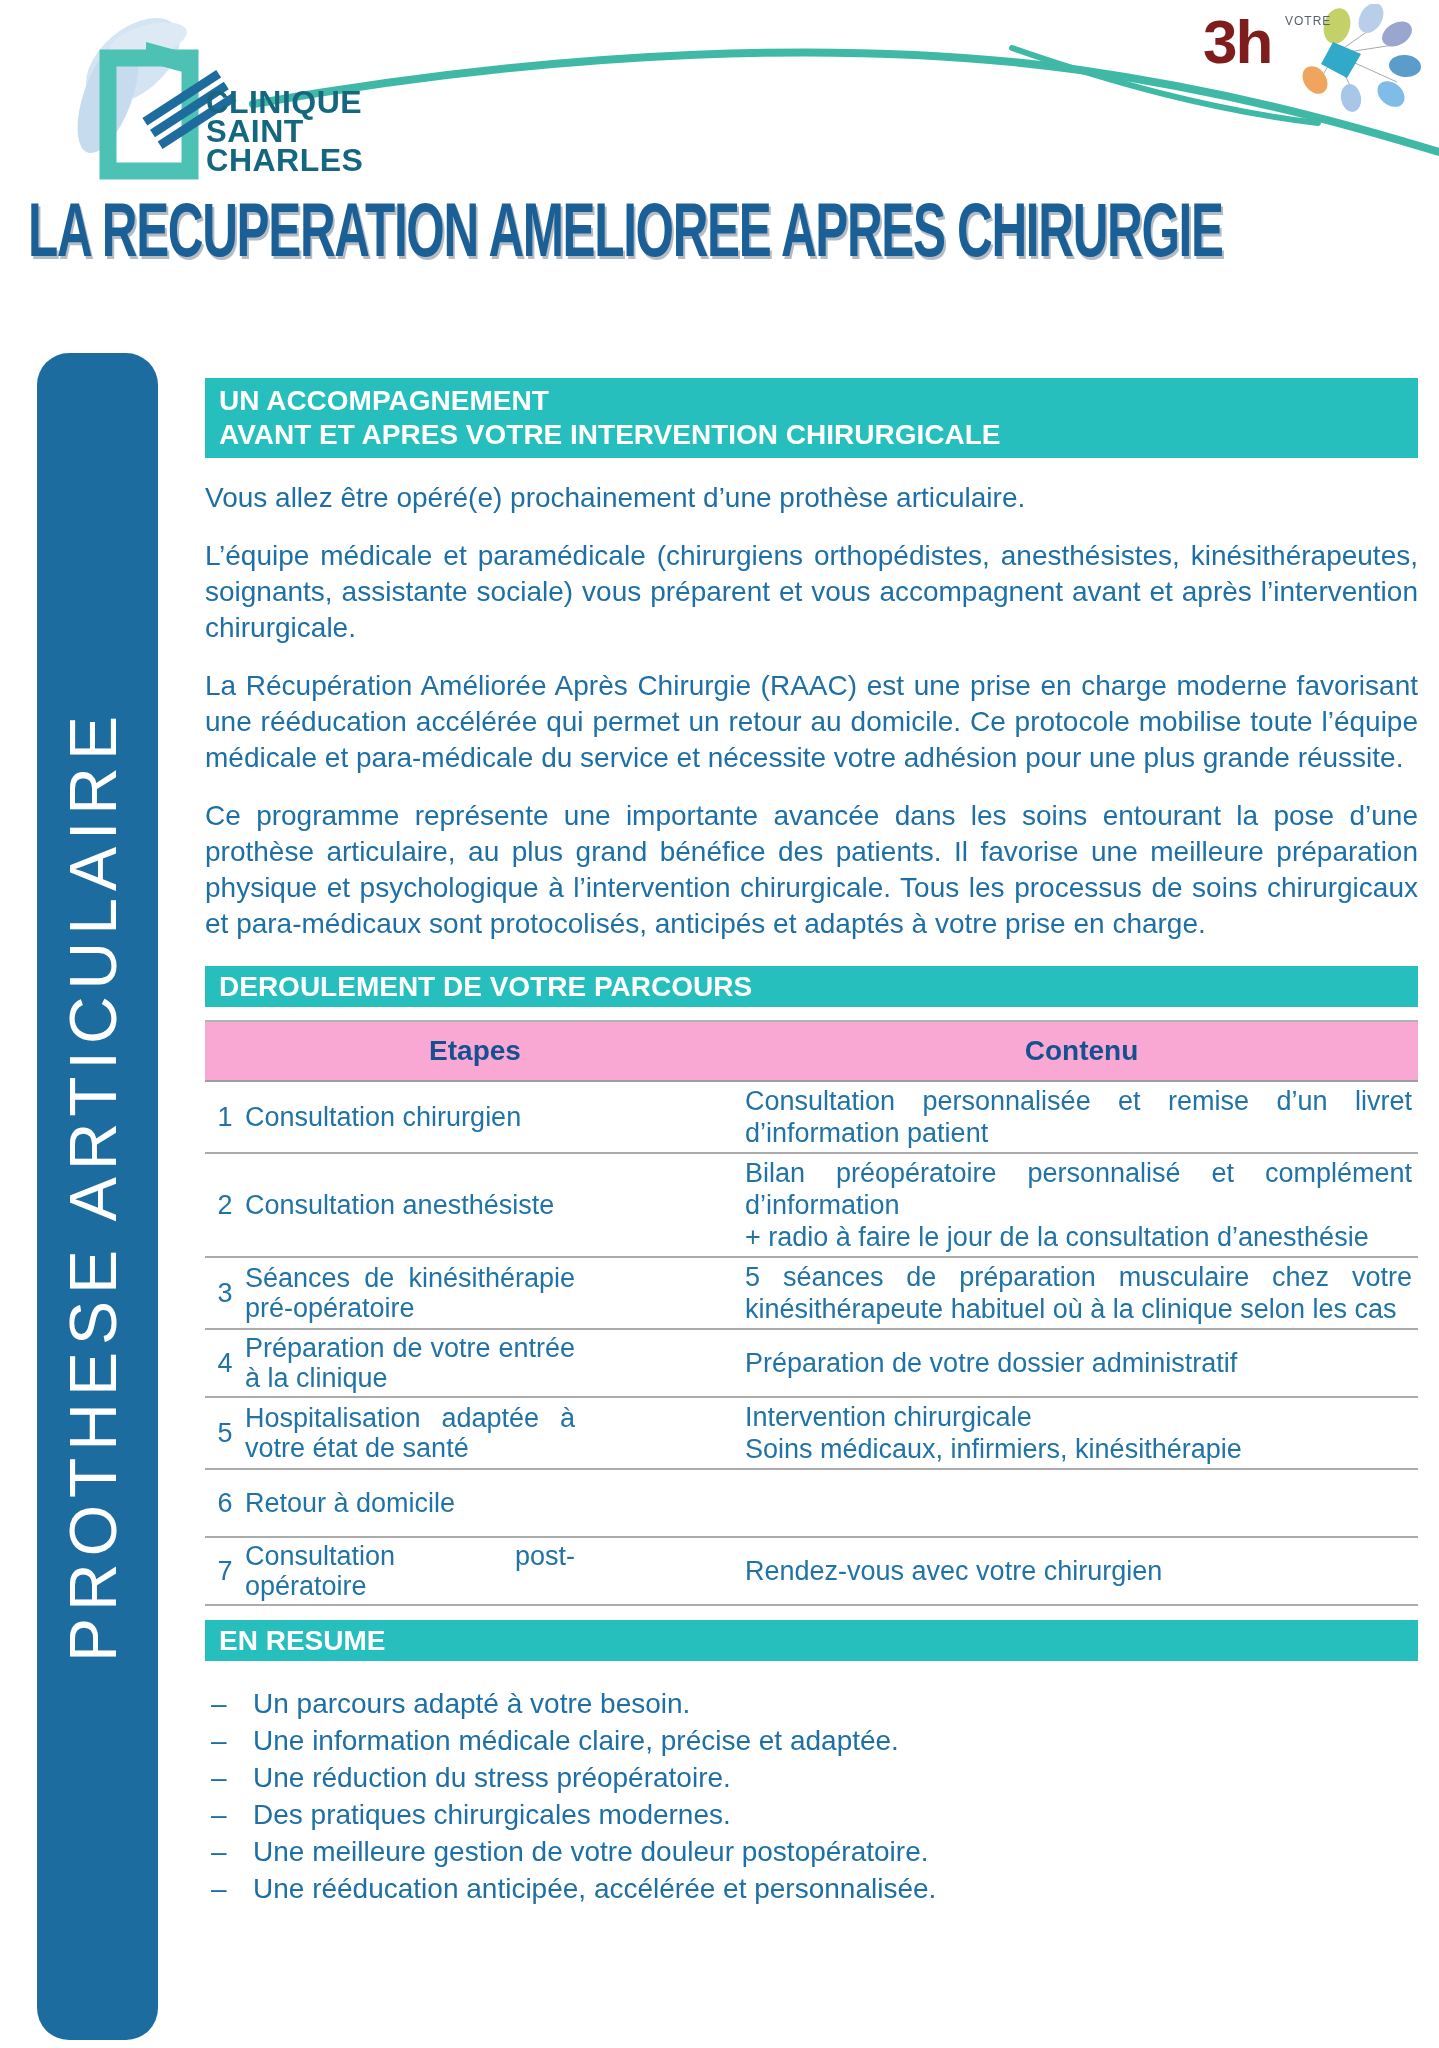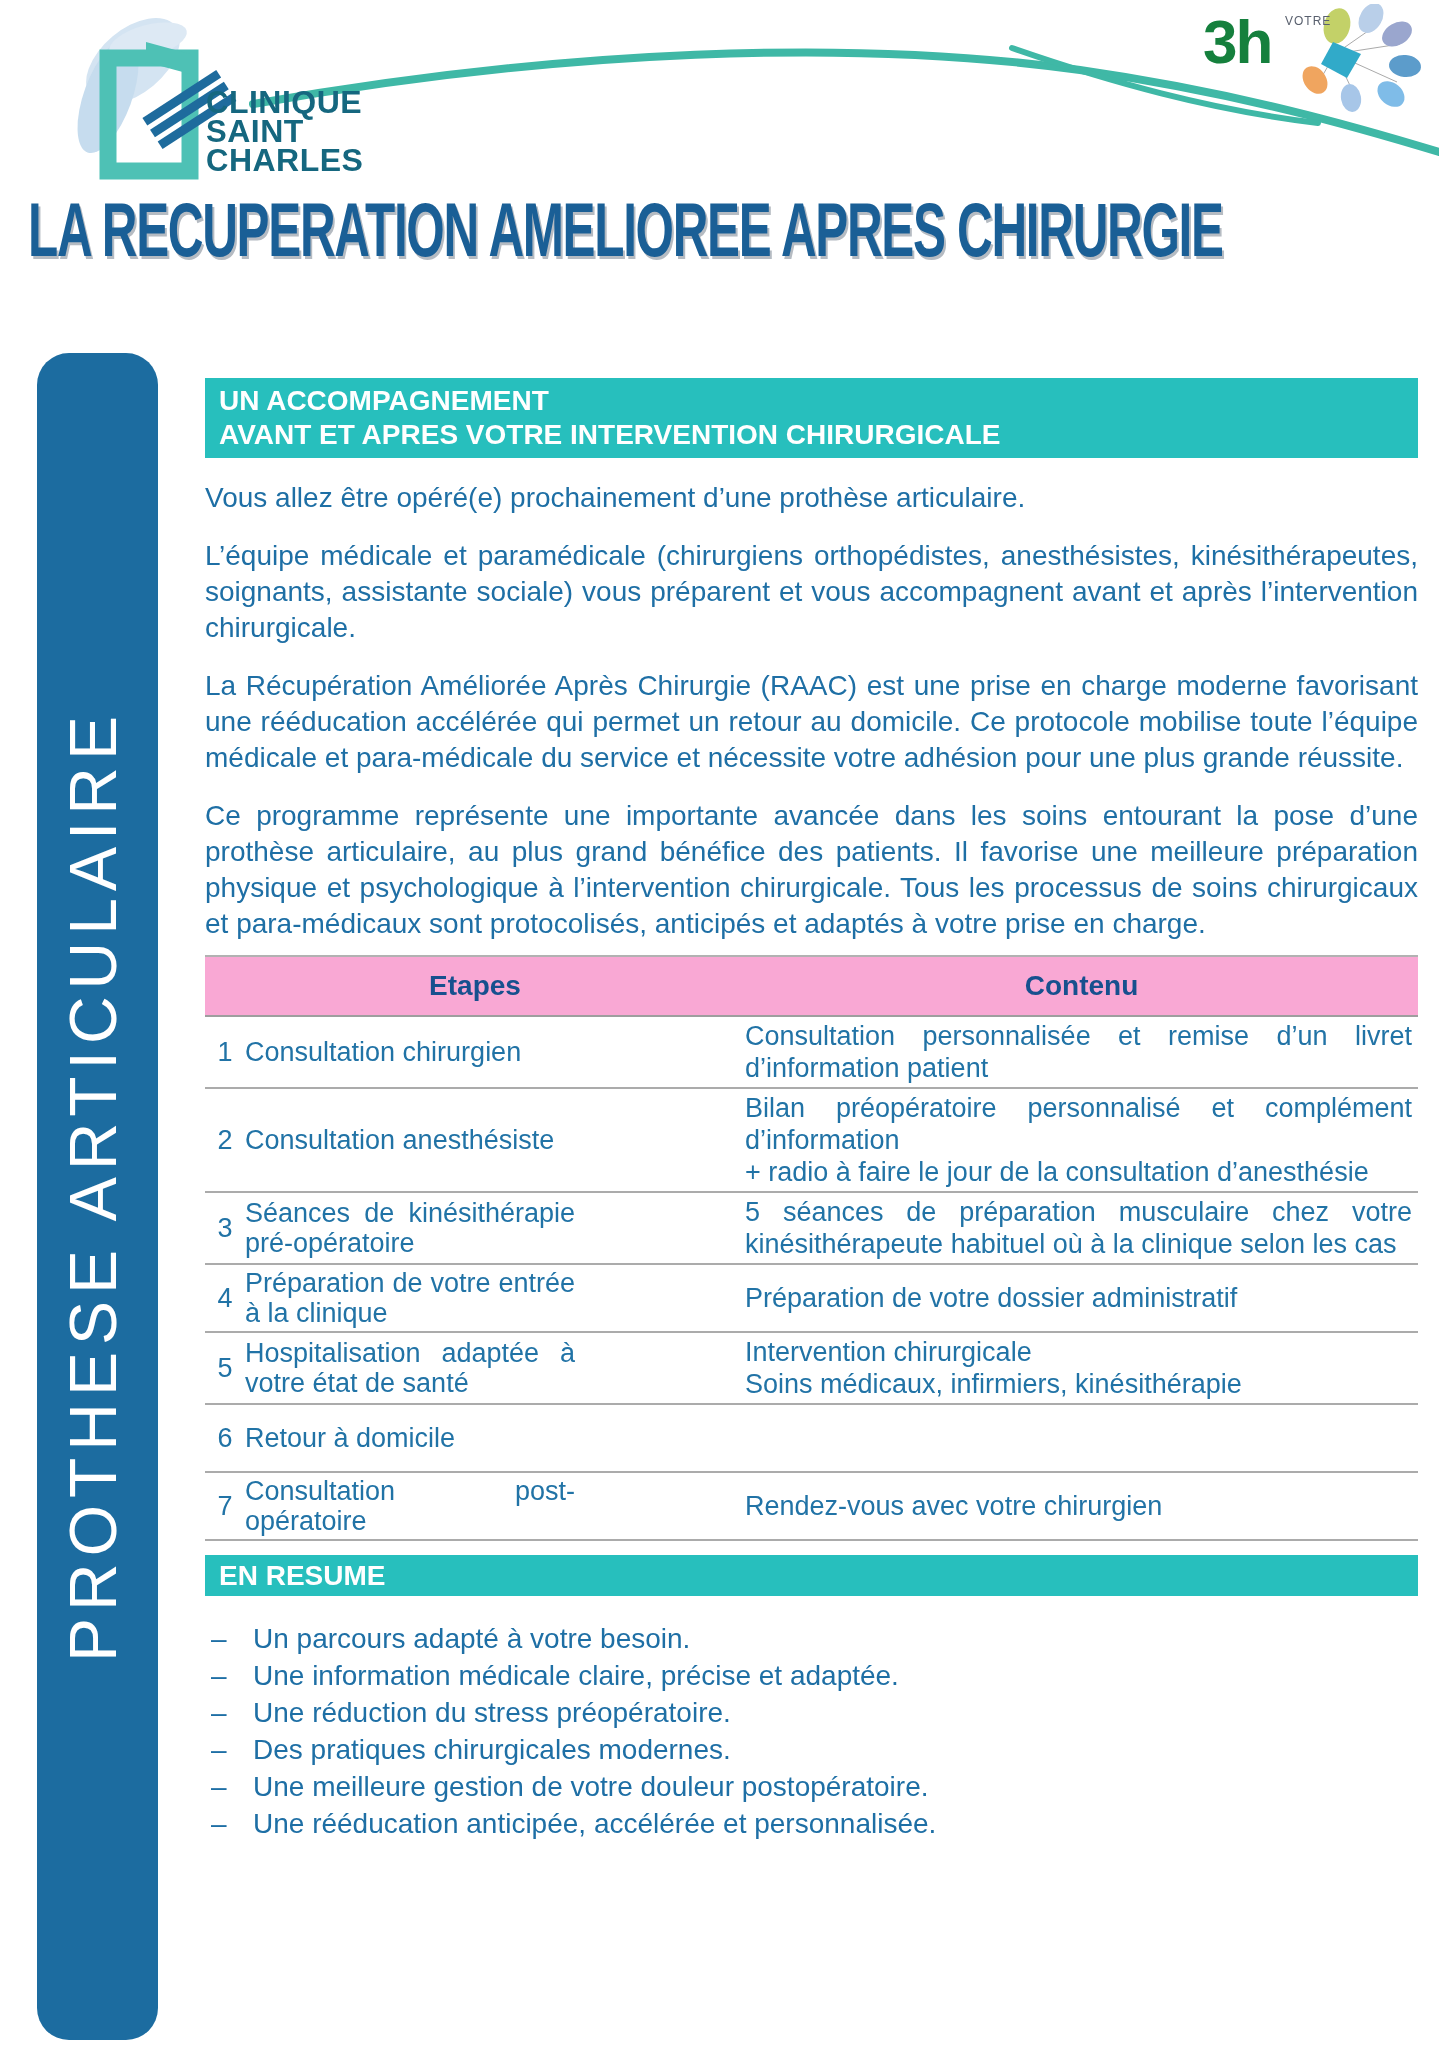--- a/index.html
+++ b/index.html
@@ -5,21 +5,21 @@
   html,body{margin:0;padding:0;background:#888;}
   .page{position:relative;width:1439px;height:2048px;background:#ffffff;overflow:hidden;
         font-family:"Liberation Sans",sans-serif;}
   
   .header-art{position:absolute;left:0;top:0;width:1439px;height:210px;}
   .logo{position:absolute;left:38px;top:6px;width:300px;height:180px;}
   .logo-text{position:absolute;left:168px;top:82px;color:#15677F;font-weight:bold;
              font-size:32px;line-height:28px;letter-spacing:0.5px;}
   .logo-line::first-letter{font-size:31px;}
   .group-logo{position:absolute;left:1185px;top:4px;width:240px;height:110px;}
-  .group-3h{position:absolute;left:18px;top:2px;font-size:62px;font-weight:bold;color:#15803d;
+  .group-3h{position:absolute;left:18px;top:2px;font-size:62px;font-weight:bold;color:#7f1d1d;
             letter-spacing:-2px;}
   .group-word{position:absolute;left:100px;top:10px;font-size:12px;color:#59606e;letter-spacing:1px;}
   
   .title{position:absolute;left:28px;top:186px;width:2300px;margin:0;
          font-size:76px;font-weight:bold;color:#1A5F96;letter-spacing:-2px;white-space:nowrap;
          transform:scaleX(0.65);transform-origin:left top;
          text-shadow:3px 3px 0 rgba(90,105,120,0.45);}
   
   .sidebar{position:absolute;left:37px;top:353px;width:121px;height:1687px;background:#1C6CA0;
            border-radius:32px;}
@@ -111,20 +111,21 @@
     <div class="band">
       <div class="bl">UN ACCOMPAGNEMENT</div>
       <div class="bl">AVANT ET APRES VOTRE INTERVENTION CHIRURGICALE</div>
     </div>
 
     <p class="para">Vous allez être opéré(e) prochainement d’une prothèse articulaire.</p>
     <p class="para">L’équipe médicale et paramédicale (chirurgiens orthopédistes, anesthésistes, kinésithérapeutes, soignants, assistante sociale) vous préparent et vous accompagnent avant et après l’intervention chirurgicale.</p>
     <p class="para">La Récupération Améliorée Après Chirurgie (RAAC) est une prise en charge moderne favorisant une rééducation accélérée qui permet un retour au domicile. Ce protocole mobilise toute l’équipe médicale et para-médicale du service et nécessite votre adhésion pour une plus grande réussite.</p>
     <p class="para">Ce programme représente une importante avancée dans les soins entourant la pose d’une prothèse articulaire, au plus grand bénéfice des patients. Il favorise une meilleure préparation physique et psychologique à l’intervention chirurgicale. Tous les processus de soins chirurgicaux et para-médicaux sont protocolisés, anticipés et adaptés à votre prise en charge.</p>
 
+    <div class="band single" style="margin-top:24px;">DEROULEMENT DE VOTRE PARCOURS</div>
 
     <div class="ptable">
       <div class="thead">
         <div class="th-etapes">Etapes</div>
         <div class="th-contenu">Contenu</div>
       </div>
 
       <div class="trow">
         <div class="td-num">1</div>
         <div class="td-etape">Consultation chirurgien</div>

